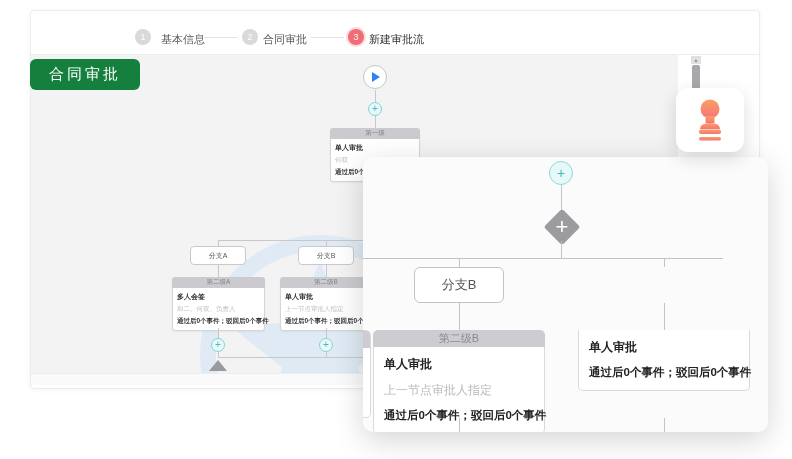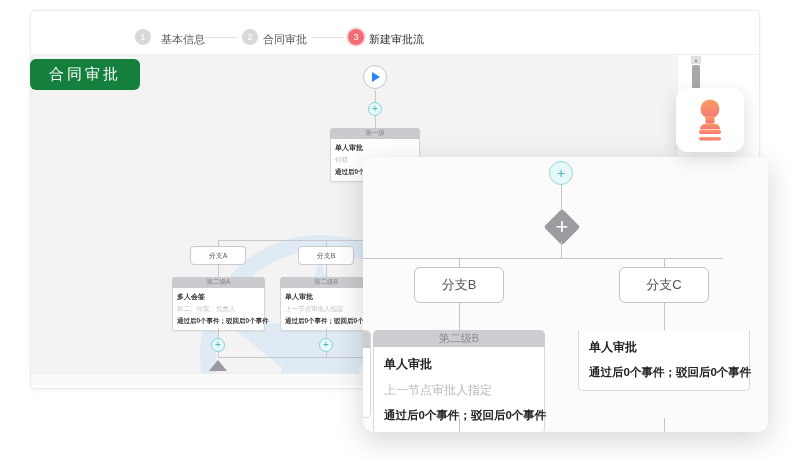--- a/index.html
+++ b/index.html
@@ -212,21 +212,20 @@
   <div class="line" style="left:198px;top:28px;width:1px;height:29px"></div>
   <div id="gateway">
     <div class="gw-plus"></div>
   </div>
   <div class="line" style="left:198px;top:84px;width:1px;height:17px"></div>
   <div class="line" style="left:0;top:101px;width:360px;height:1px"></div>
   <div class="line" style="left:96px;top:101px;width:1px;height:9px"></div>
   <div class="line" style="left:301px;top:101px;width:1px;height:9px"></div>
 
   <div class="branch-lg center" style="left:51px;top:110px">分支B</div>
-  <div class="branch-lg center" style="left:256px;top:110px">分支C</div>
 
   <div class="line" style="left:96px;top:146px;width:1px;height:27px"></div>
   <div class="line" style="left:301px;top:146px;width:1px;height:27px"></div>
 
   <div id="sliver-card">
     <div class="shead"></div>
   </div>
 
   <div class="ocard" style="left:10px;top:173px">
     <div class="ohead center">第二级B</div>

